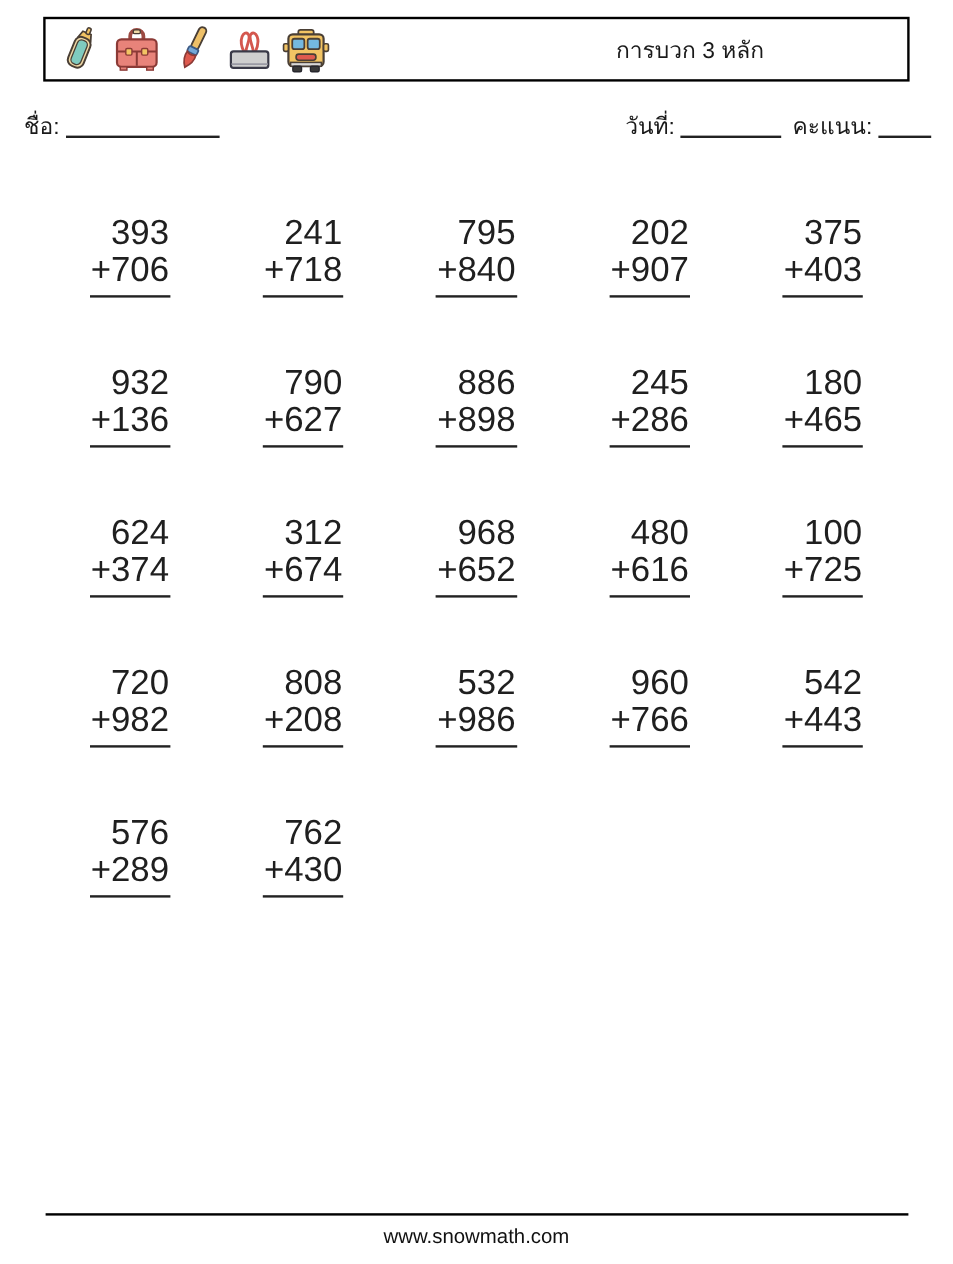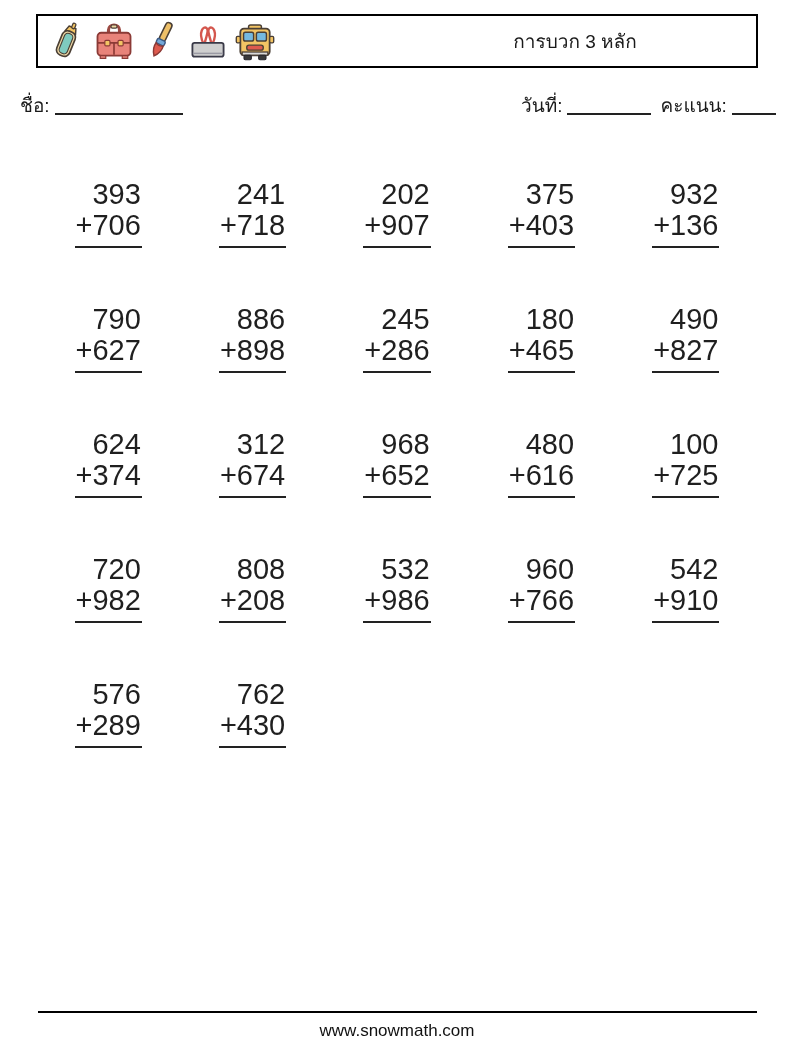--- a/index.html
+++ b/index.html
@@ -153,20 +153,26 @@
       </div>
     </div>
   <div class="cell">
       <div class="problem">
         <div>241</div>
         <div>+718</div>
       </div>
     </div>
   <div class="cell">
       <div class="problem">
+        <div>795</div>
+        <div>+840</div>
+      </div>
+    </div>
+  <div class="cell">
+      <div class="problem">
         <div>202</div>
         <div>+907</div>
       </div>
     </div>
   <div class="cell">
       <div class="problem">
         <div>375</div>
         <div>+403</div>
       </div>
     </div>
@@ -195,26 +201,20 @@
       </div>
     </div>
   <div class="cell">
       <div class="problem">
         <div>180</div>
         <div>+465</div>
       </div>
     </div>
   <div class="cell">
       <div class="problem">
-        <div>490</div>
-        <div>+827</div>
-      </div>
-    </div>
-  <div class="cell">
-      <div class="problem">
         <div>624</div>
         <div>+374</div>
       </div>
     </div>
   <div class="cell">
       <div class="problem">
         <div>312</div>
         <div>+674</div>
       </div>
     </div>
@@ -256,21 +256,21 @@
     </div>
   <div class="cell">
       <div class="problem">
         <div>960</div>
         <div>+766</div>
       </div>
     </div>
   <div class="cell">
       <div class="problem">
         <div>542</div>
-        <div>+910</div>
+        <div>+443</div>
       </div>
     </div>
   <div class="cell">
       <div class="problem">
         <div>576</div>
         <div>+289</div>
       </div>
     </div>
   <div class="cell">
       <div class="problem">

